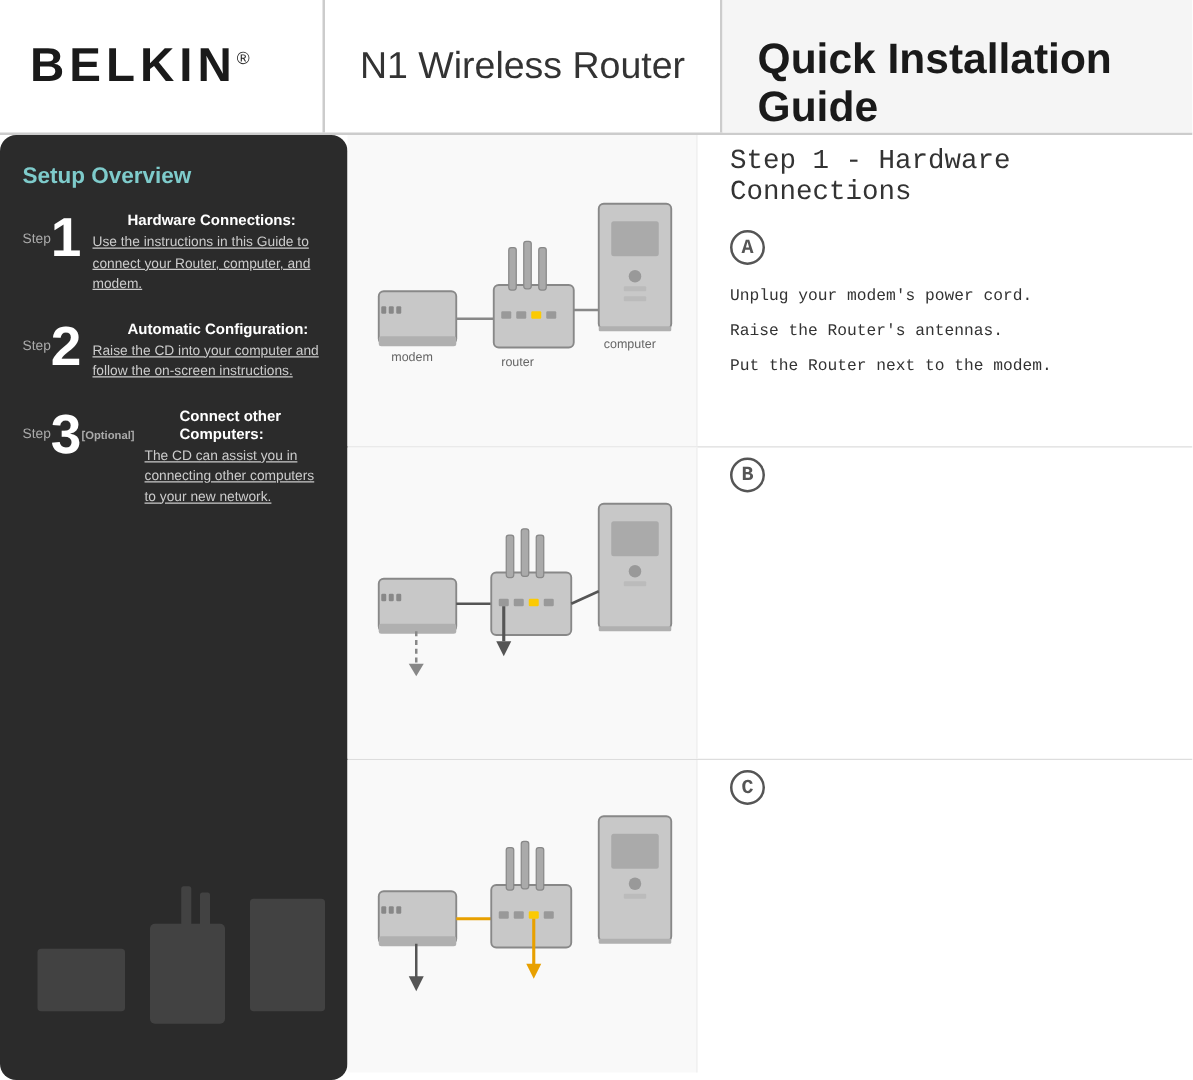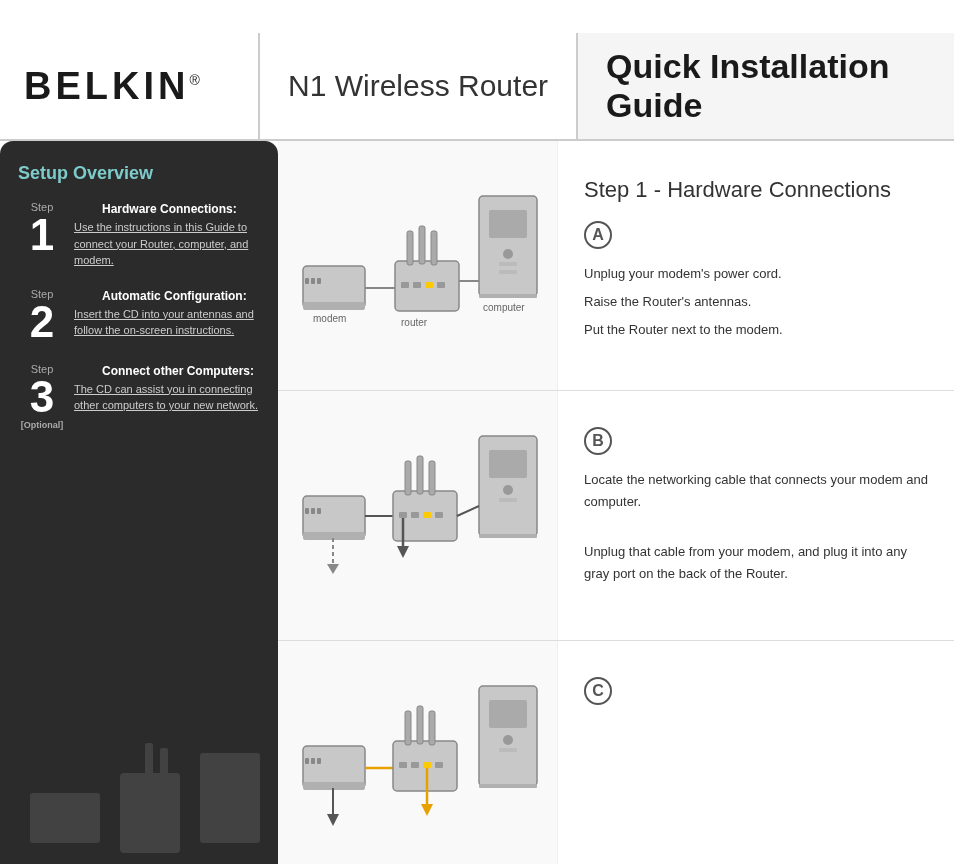--- a/index.html
+++ b/index.html
@@ -12,21 +12,20 @@
       position: relative;
     }
 
     
     .header {
       display: flex;
       align-items: stretch;
       height: 108px;
       border-bottom: 2px solid #ccc;
       background: #fff;
-      margin-top: 33px;
     }
     .header-logo {
       display: flex;
       align-items: center;
       padding: 0 24px;
       border-right: 2px solid #ccc;
       min-width: 260px;
     }
     .belkin-logo {
       font-size: 38px;
@@ -47,21 +46,21 @@
       border-right: 2px solid #ccc;
       min-width: 260px;
     }
     .header-product-title {
       font-size: 30px;
       color: #333;
       font-weight: normal;
     }
     .header-guide {
       display: flex;
-      align-items: center;
+      align-items: flex-end;
       padding: 0 28px;
       flex: 1;
       background: #f5f5f5;
     }
     .header-guide-title {
       font-size: 34px;
       color: #1a1a1a;
       font-weight: bold;
     }
 
@@ -88,21 +87,21 @@
       font-weight: bold;
       margin-bottom: 18px;
     }
     .sidebar-step {
       display: flex;
       margin-bottom: 20px;
       align-items: flex-start;
     }
     .sidebar-step-left {
       display: flex;
-      flex-direction: column;
+      flex-direction: row;
       align-items: center;
       min-width: 48px;
       margin-right: 8px;
     }
     .sidebar-step-label {
       font-size: 11px;
       color: #aaa;
       line-height: 1;
     }
     .sidebar-step-number {
@@ -156,21 +155,22 @@
       display: flex;
       align-items: center;
       justify-content: center;
       padding: 10px;
       position: relative;
       background: #f9f9f9;
       border-right: 1px solid #eee;
     }
     .step-description {
       flex: 1;
-      padding: 36px 26px;
+      padding: 8px 26px;
+      font-family: Liberation Mono, monospace;
     }
     .step-title {
       font-size: 22px;
       color: #333;
       font-weight: normal;
       margin-bottom: 18px;
     }
     .step-badge {
       width: 28px;
       height: 28px;
@@ -226,21 +226,21 @@
       </div>
     </div>
 
     <div class="sidebar-step">
       <div class="sidebar-step-left">
         <span class="sidebar-step-label">Step</span>
         <span class="sidebar-step-number">2</span>
       </div>
       <div class="sidebar-step-content">
         <div class="sidebar-step-heading">Automatic Configuration:</div>
-        <div class="sidebar-step-text">Insert the CD into your antennas and follow the on-screen instructions.</div>
+        <div class="sidebar-step-text">Raise the CD into your computer and follow the on-screen instructions.</div>
       </div>
     </div>
 
     <div class="sidebar-step">
       <div class="sidebar-step-left">
         <span class="sidebar-step-label">Step</span>
         <span class="sidebar-step-number">3</span>
         <span class="sidebar-step-optional">[Optional]</span>
       </div>
       <div class="sidebar-step-content">
@@ -344,25 +344,20 @@
           <rect x="196" y="34" width="38" height="28" rx="2" fill="#aaa"></rect>
           <circle cx="215" cy="74" r="5" fill="#999"></circle>
           <rect x="206" y="82" width="18" height="4" rx="1" fill="#bbb"></rect>
           <rect x="186" y="118" width="58" height="4" rx="1" fill="#b0b0b0"></rect>
 
           <line x1="164" y1="100" x2="186" y2="90" stroke="#555" stroke-width="2"></line>
         </svg>
       </div>
       <div class="step-description">
         <div class="step-badge">B</div>
-        <div class="step-text">
-          <p>Locate the networking cable that connects your modem and computer.</p>
-          <br>
-          <p>Unplug that cable from your modem, and plug it into any gray port on the back of the Router.</p>
-        </div>
       </div>
     </div>
 
     <div class="step-section" style="align-items:stretch; border-bottom:none;">
       <div class="step-illustration">
         <svg width="250" height="200" viewBox="0 0 250 200">
 
           <rect x="10" y="80" width="62" height="42" rx="4" fill="#c8c8c8" stroke="#888" stroke-width="1.5"></rect>
           <rect x="12" y="92" width="4" height="6" rx="1" fill="#888"></rect>
           <rect x="18" y="92" width="4" height="6" rx="1" fill="#888"></rect>

